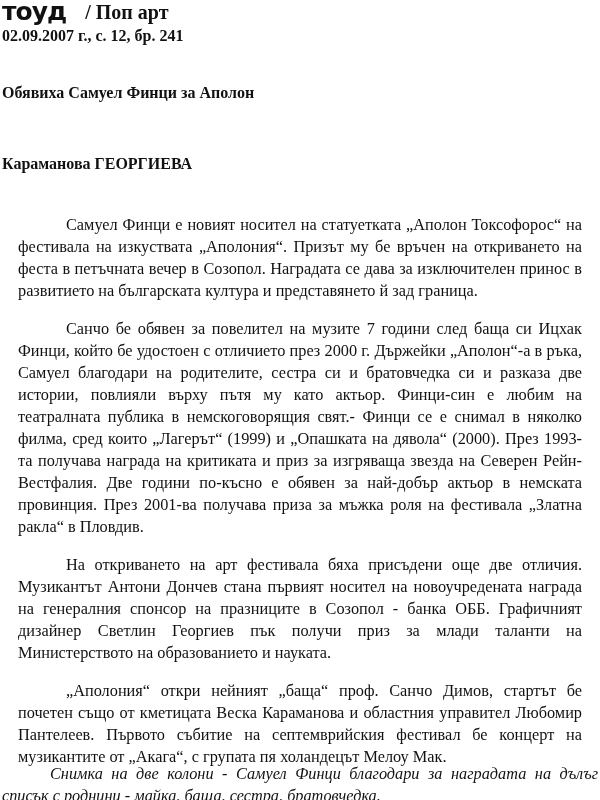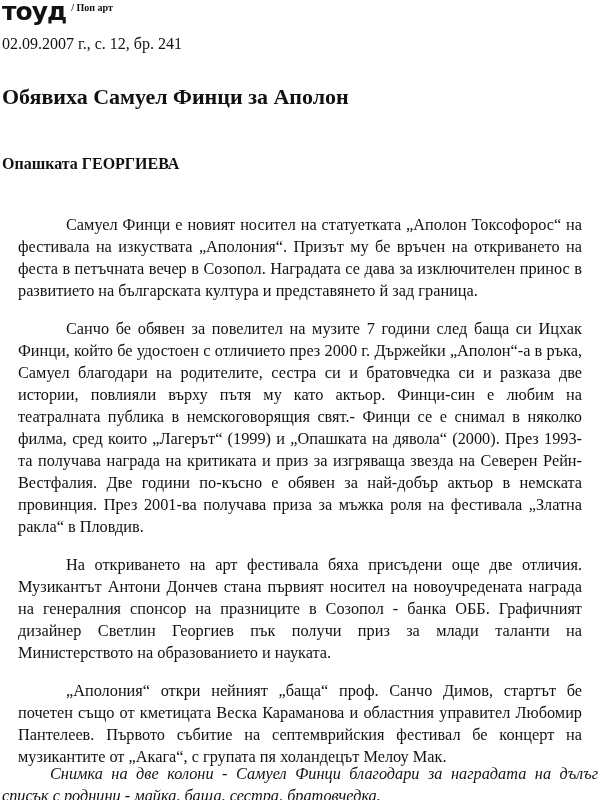--- a/index.html
+++ b/index.html
@@ -3,33 +3,33 @@
 <meta charset="utf-8">
 <style>
   html, body { margin: 0; padding: 0; background: #ffffff; }
   body {
     width: 600px; height: 800px; overflow: hidden;
     font-family: "Liberation Serif", "DejaVu Serif", serif;
     color: #111111;
     position: relative;
   }
   .header { position: absolute; left: 2px; top: 0px; }
-  .logo-row { display: flex; align-items: flex-start; height: 24px; }
+  .logo-row { display: flex; align-items: center; height: 24px; }
   .logo {
     font-family: "DejaVu Sans", sans-serif;
     font-weight: bold; font-size: 25px; letter-spacing: -1px;
     line-height: 24px; color: #111;
   }
   .section {
-    font-weight: bold; font-size: 10px; margin-left: 5px; line-height: 15px;
+    font-weight: bold; font-size: 20px; margin-left: 19px; line-height: 15px;
   }
-  .issue { font-weight: normal; font-size: 16px; margin-top: 10px; line-height: 20px; }
+  .issue { font-weight: bold; font-size: 16px; margin-top: 2px; line-height: 20px; }
   .title {
     position: absolute; left: 2px; top: 84px;
-    font-weight: bold; font-size: 22px;
+    font-weight: bold; font-size: 16px;
   }
   .author {
     position: absolute; left: 2px; top: 155px;
     font-weight: bold; font-size: 16px;
   }
   .body {
     position: absolute; left: 2px; top: 198px; width: 596px;
     font-size: 16.3px; line-height: 22px;
   }
   .body p {
@@ -47,21 +47,21 @@
 <div class="header">
   <div class="logo-row">
     <span class="logo">тоуд</span>
     <span class="section">/ Поп арт</span>
   </div>
   <div class="issue">02.09.2007 г., с. 12, бр. 241</div>
 </div>
 
 <div class="title">Обявиха Самуел Финци за Аполон</div>
 
-<div class="author">Опашката ГЕОРГИЕВА</div>
+<div class="author">Караманова ГЕОРГИЕВА</div>
 
 <div class="body">
   <p>Самуел Финци е новият носител на статуетката „Аполон Токсофорос“ на фестивала на изкуствата „Аполония“. Призът му бе връчен на откриването на феста в петъчната вечер в Созопол. Наградата се дава за изключителен принос в развитието на българската култура и представянето й зад граница.</p>
   <p>Санчо бе обявен за повелител на музите 7 години след баща си Ицхак Финци, който бе удостоен с отличието през 2000 г. Държейки „Аполон“-а в ръка, Самуел благодари на родителите, сестра си и братовчедка си и разказа две истории, повлияли върху пътя му като актьор. Финци-син е любим на театралната публика в немскоговорящия свят.- Финци се е снимал в няколко филма, сред които „Лагерът“ (1999) и „Опашката на дявола“ (2000). През 1993-та получава награда на критиката и приз за изгряваща звезда на Северен Рейн-Вестфалия. Две години по-късно е обявен за най-добър актьор в немската провинция. През 2001-ва получава приза за мъжка роля на фестивала „Златна ракла“ в Пловдив.</p>
   <p>На откриването на арт фестивала бяха присъдени още две отличия. Музикантът Антони Дончев стана първият носител на новоучредената награда на генералния спонсор на празниците в Созопол - банка ОББ. Графичният дизайнер Светлин Георгиев пък получи приз за млади таланти на Министерството на образованието и науката.</p>
   <p>„Аполония“ откри нейният „баща“ проф. Санчо Димов, стартът бе почетен също от кметицата Веска Караманова и областния управител Любомир Пантелеев. Първото събитие на септемврийския фестивал бе концерт на музикантите от „Акага“, с групата пя холандецът Мелоу Мак.</p>
 </div>
 
 <p class="caption">Снимка на две колони - Самуел Финци благодари за наградата на дълъг списък с роднини - майка, баща, сестра, братовчедка.</p>
 

